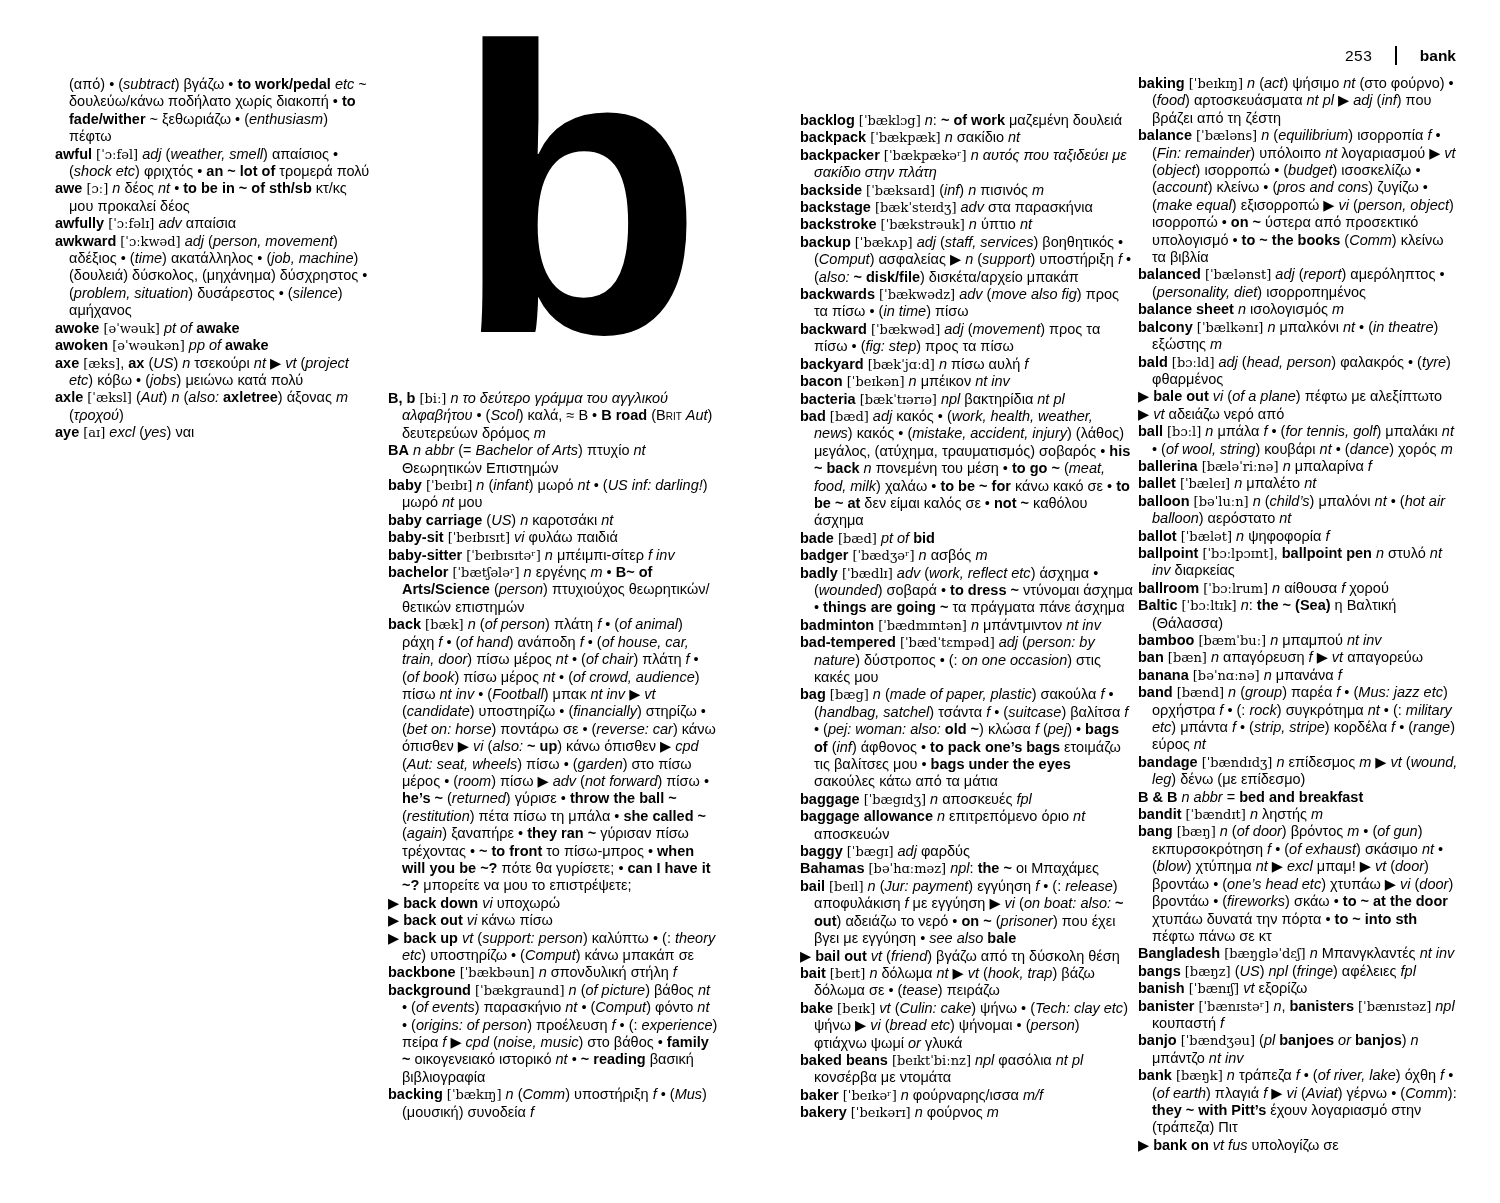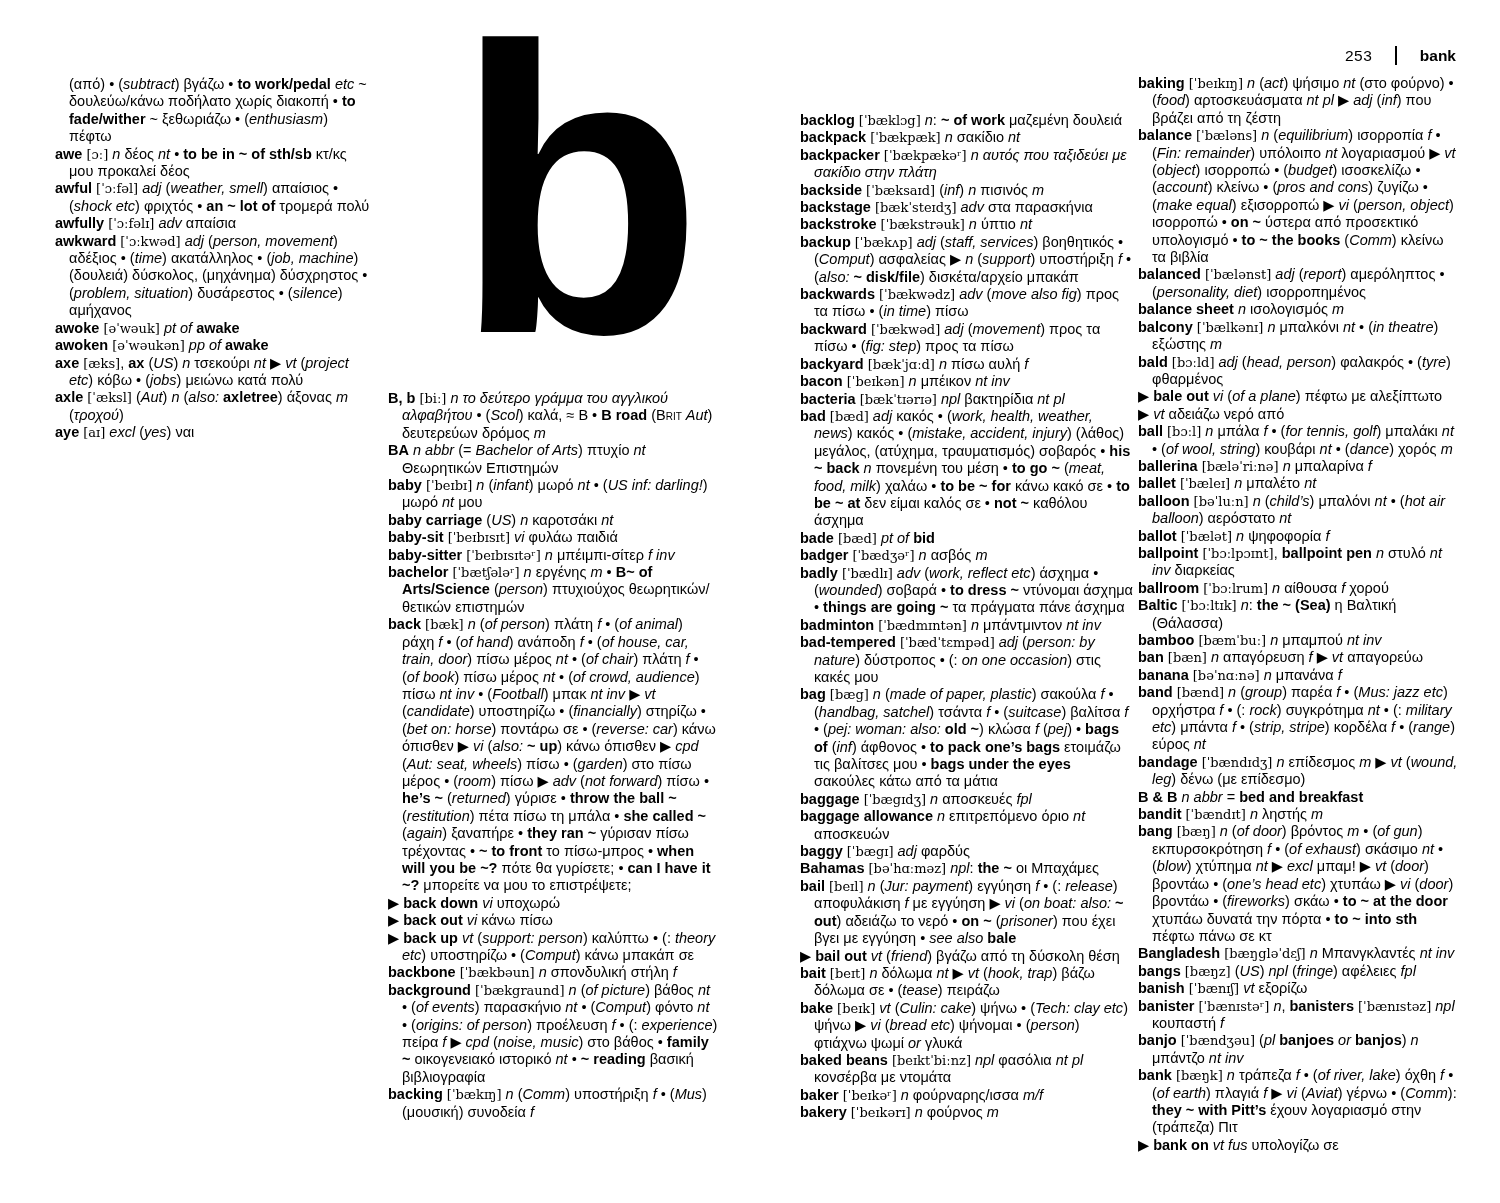--- a/index.html
+++ b/index.html
@@ -49,22 +49,22 @@
   <div class="runhead">
     <span class="pgnum">253</span>
     <span class="rule"></span>
     <span class="kw">bank</span>
   </div>
 
   <div class="biglem">b</div>
 
   <div class="col col1">
       <p class="entry cont">(από) • (<i>subtract</i>) βγάζω • <b>to work/pedal</b> <i>etc</i> ~ δουλεύω/κάνω ποδήλατο χωρίς διακοπή • <b>to fade/wither</b> ~ ξεθωριάζω • (<i>enthusiasm</i>) πέφτω</p>
+      <p class="entry"><b>awful</b> <span class="ph">[ˈɔːfəl]</span> <i>adj</i> (<i>weather, smell</i>) απαίσιος • (<i>shock etc</i>) φριχτός • <b>an ~ lot of</b> τρομερά πολύ</p>
       <p class="entry"><b>awe</b> <span class="ph">[ɔː]</span> <i>n</i> δέος <i>nt</i> • <b>to be in ~ of sth/sb</b> κτ/κς μου προκαλεί δέος</p>
-      <p class="entry"><b>awful</b> <span class="ph">[ˈɔːfəl]</span> <i>adj</i> (<i>weather, smell</i>) απαίσιος • (<i>shock etc</i>) φριχτός • <b>an ~ lot of</b> τρομερά πολύ</p>
       <p class="entry"><b>awfully</b> <span class="ph">[ˈɔːfəlɪ]</span> <i>adv</i> απαίσια</p>
       <p class="entry"><b>awkward</b> <span class="ph">[ˈɔːkwəd]</span> <i>adj</i> (<i>person, movement</i>) αδέξιος • (<i>time</i>) ακατάλληλος • (<i>job, machine</i>) (δουλειά) δύσκολος, (μηχάνημα) δύσχρηστος • (<i>problem, situation</i>) δυσάρεστος • (<i>silence</i>) αμήχανος</p>
       <p class="entry"><b>awoke</b> <span class="ph">[əˈwəuk]</span> <i>pt of</i> <b>awake</b></p>
       <p class="entry"><b>awoken</b> <span class="ph">[əˈwəukən]</span> <i>pp of</i> <b>awake</b></p>
       <p class="entry"><b>axe</b> <span class="ph">[æks]</span>, <b>ax</b> (<i>US</i>) <i>n</i> τσεκούρι <i>nt</i> ▶ <i>vt</i> (<i>project etc</i>) κόβω • (<i>jobs</i>) μειώνω κατά πολύ</p>
       <p class="entry"><b>axle</b> <span class="ph">[ˈæksl]</span> (<i>Aut</i>) <i>n</i> (<i>also:</i> <b>axletree</b>) άξονας <i>m</i> (<i>τροχού</i>)</p>
       <p class="entry"><b>aye</b> <span class="ph">[aɪ]</span> <i>excl</i> (<i>yes</i>) ναι</p>
     </div>
   <div class="col col2">
       <p class="entry"><b>B, b</b> <span class="ph">[biː]</span> <i>n το δεύτερο γράμμα του αγγλικού αλφαβήτου</i> • (<i>Scol</i>) καλά, ≈ B • <b>B road</b> (<span class="sc">Brit</span> <i>Aut</i>) δευτερεύων δρόμος <i>m</i></p>

